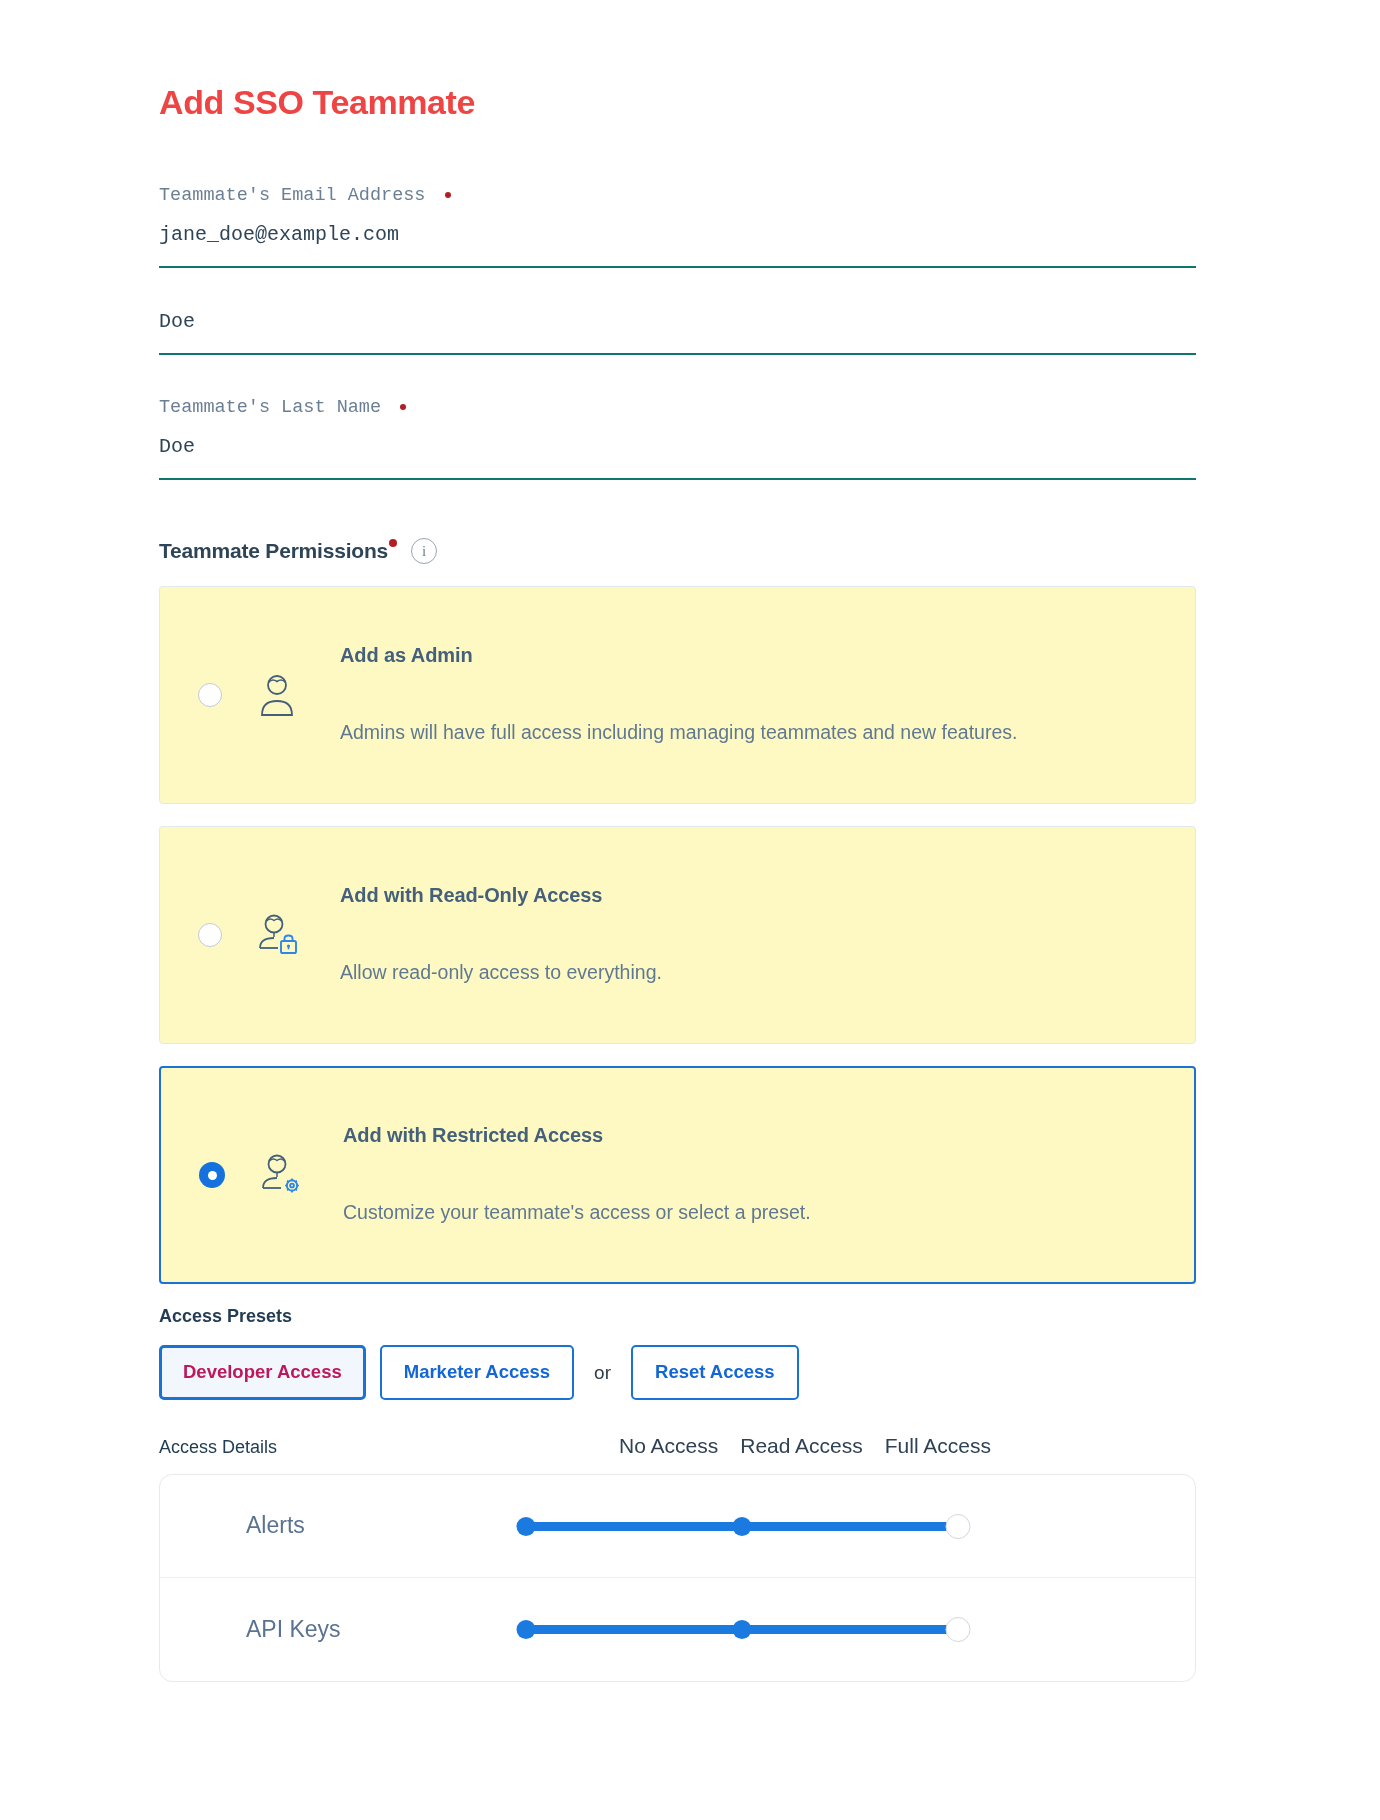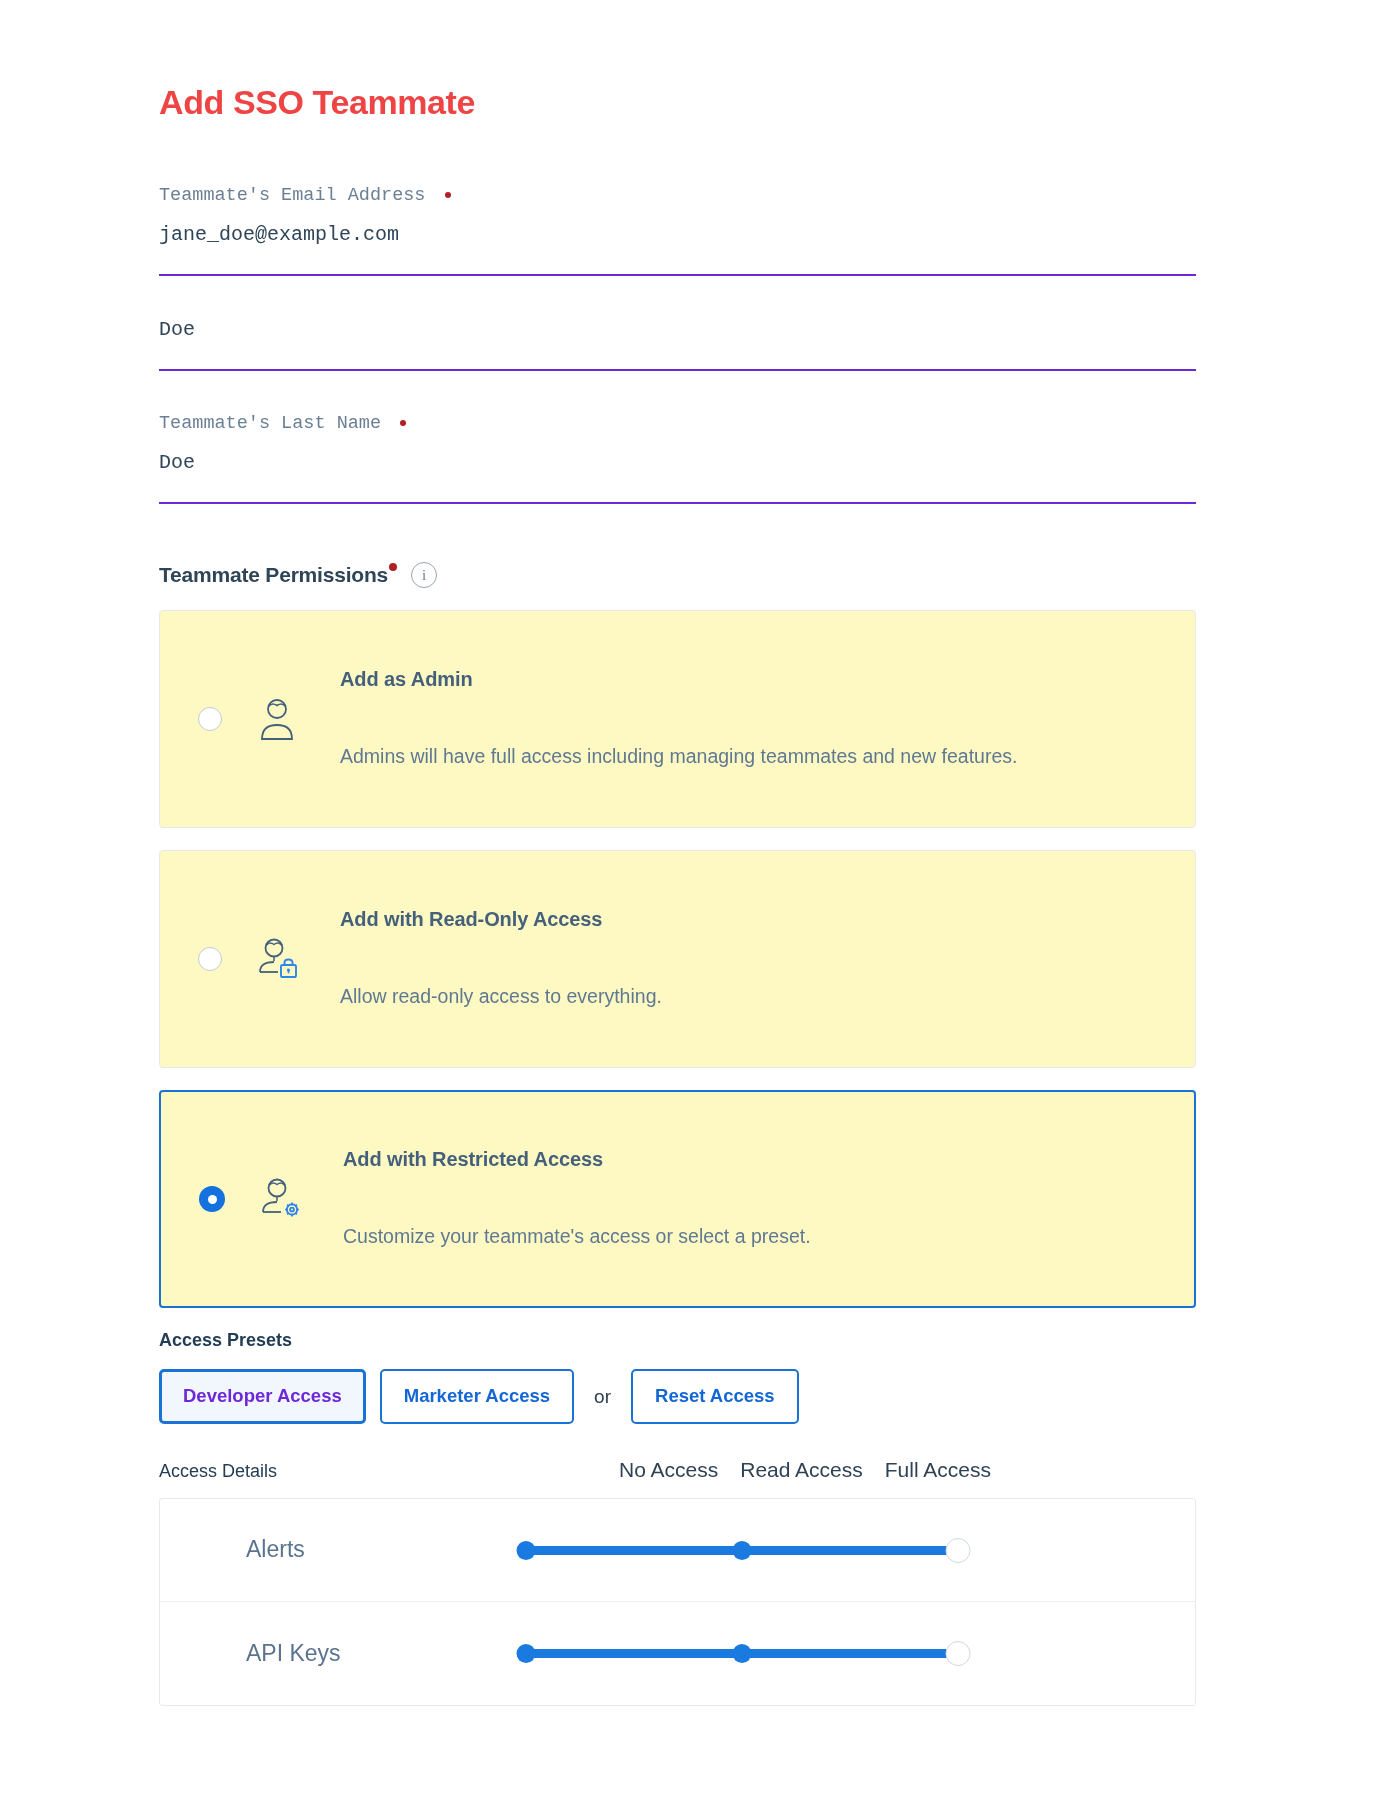--- a/index.html
+++ b/index.html
@@ -49,22 +49,22 @@
     border-radius: 50%;
     background: #b11f24;
     vertical-align: middle;
     margin-left: 8px;
     position: relative;
     top: -1px;
   }
   .field-value {
     font-size: 20px;
     color: #2e4457;
-    padding-bottom: 26px;
-    border-bottom: 2px solid #6d28d9;
+    padding-bottom: 18px;
+    border-bottom: 2px solid #0f766e;
     line-height: 1.3;
     min-height: 28px;
   }
 
   
   .perm-header {
     display: flex;
     align-items: center;
     margin-top: 58px;
     margin-bottom: 22px;
@@ -184,21 +184,21 @@
     font-size: 18.5px;
     font-weight: bold;
     padding: 16px 22px;
     cursor: pointer;
     line-height: 1;
     white-space: nowrap;
   }
   .preset-btn.active {
     background: #f2f7fd;
     border: 3px solid #1a73d4;
-    color: #6d28d9;
+    color: #be185d;
     padding: 15px 21px;
   }
   .or-text {
     font-size: 19px;
     color: #2e3e4c;
     margin: 0 6px;
   }
 
   
   .details-header {
@@ -214,21 +214,21 @@
     flex: 0 0 auto;
   }
   .details-cols {
     display: flex;
     gap: 22px;
     font-size: 21px;
     color: #2f4254;
   }
   .details-table {
     border: 1px solid #e6eaee;
-    border-radius: 3px;
+    border-radius: 13px;
     overflow: hidden;
   }
   .details-row {
     display: flex;
     align-items: center;
     height: 103px;
     border-bottom: 1px solid #eceff2;
   }
   .details-row:last-child { border-bottom: none; }
   .row-name {

